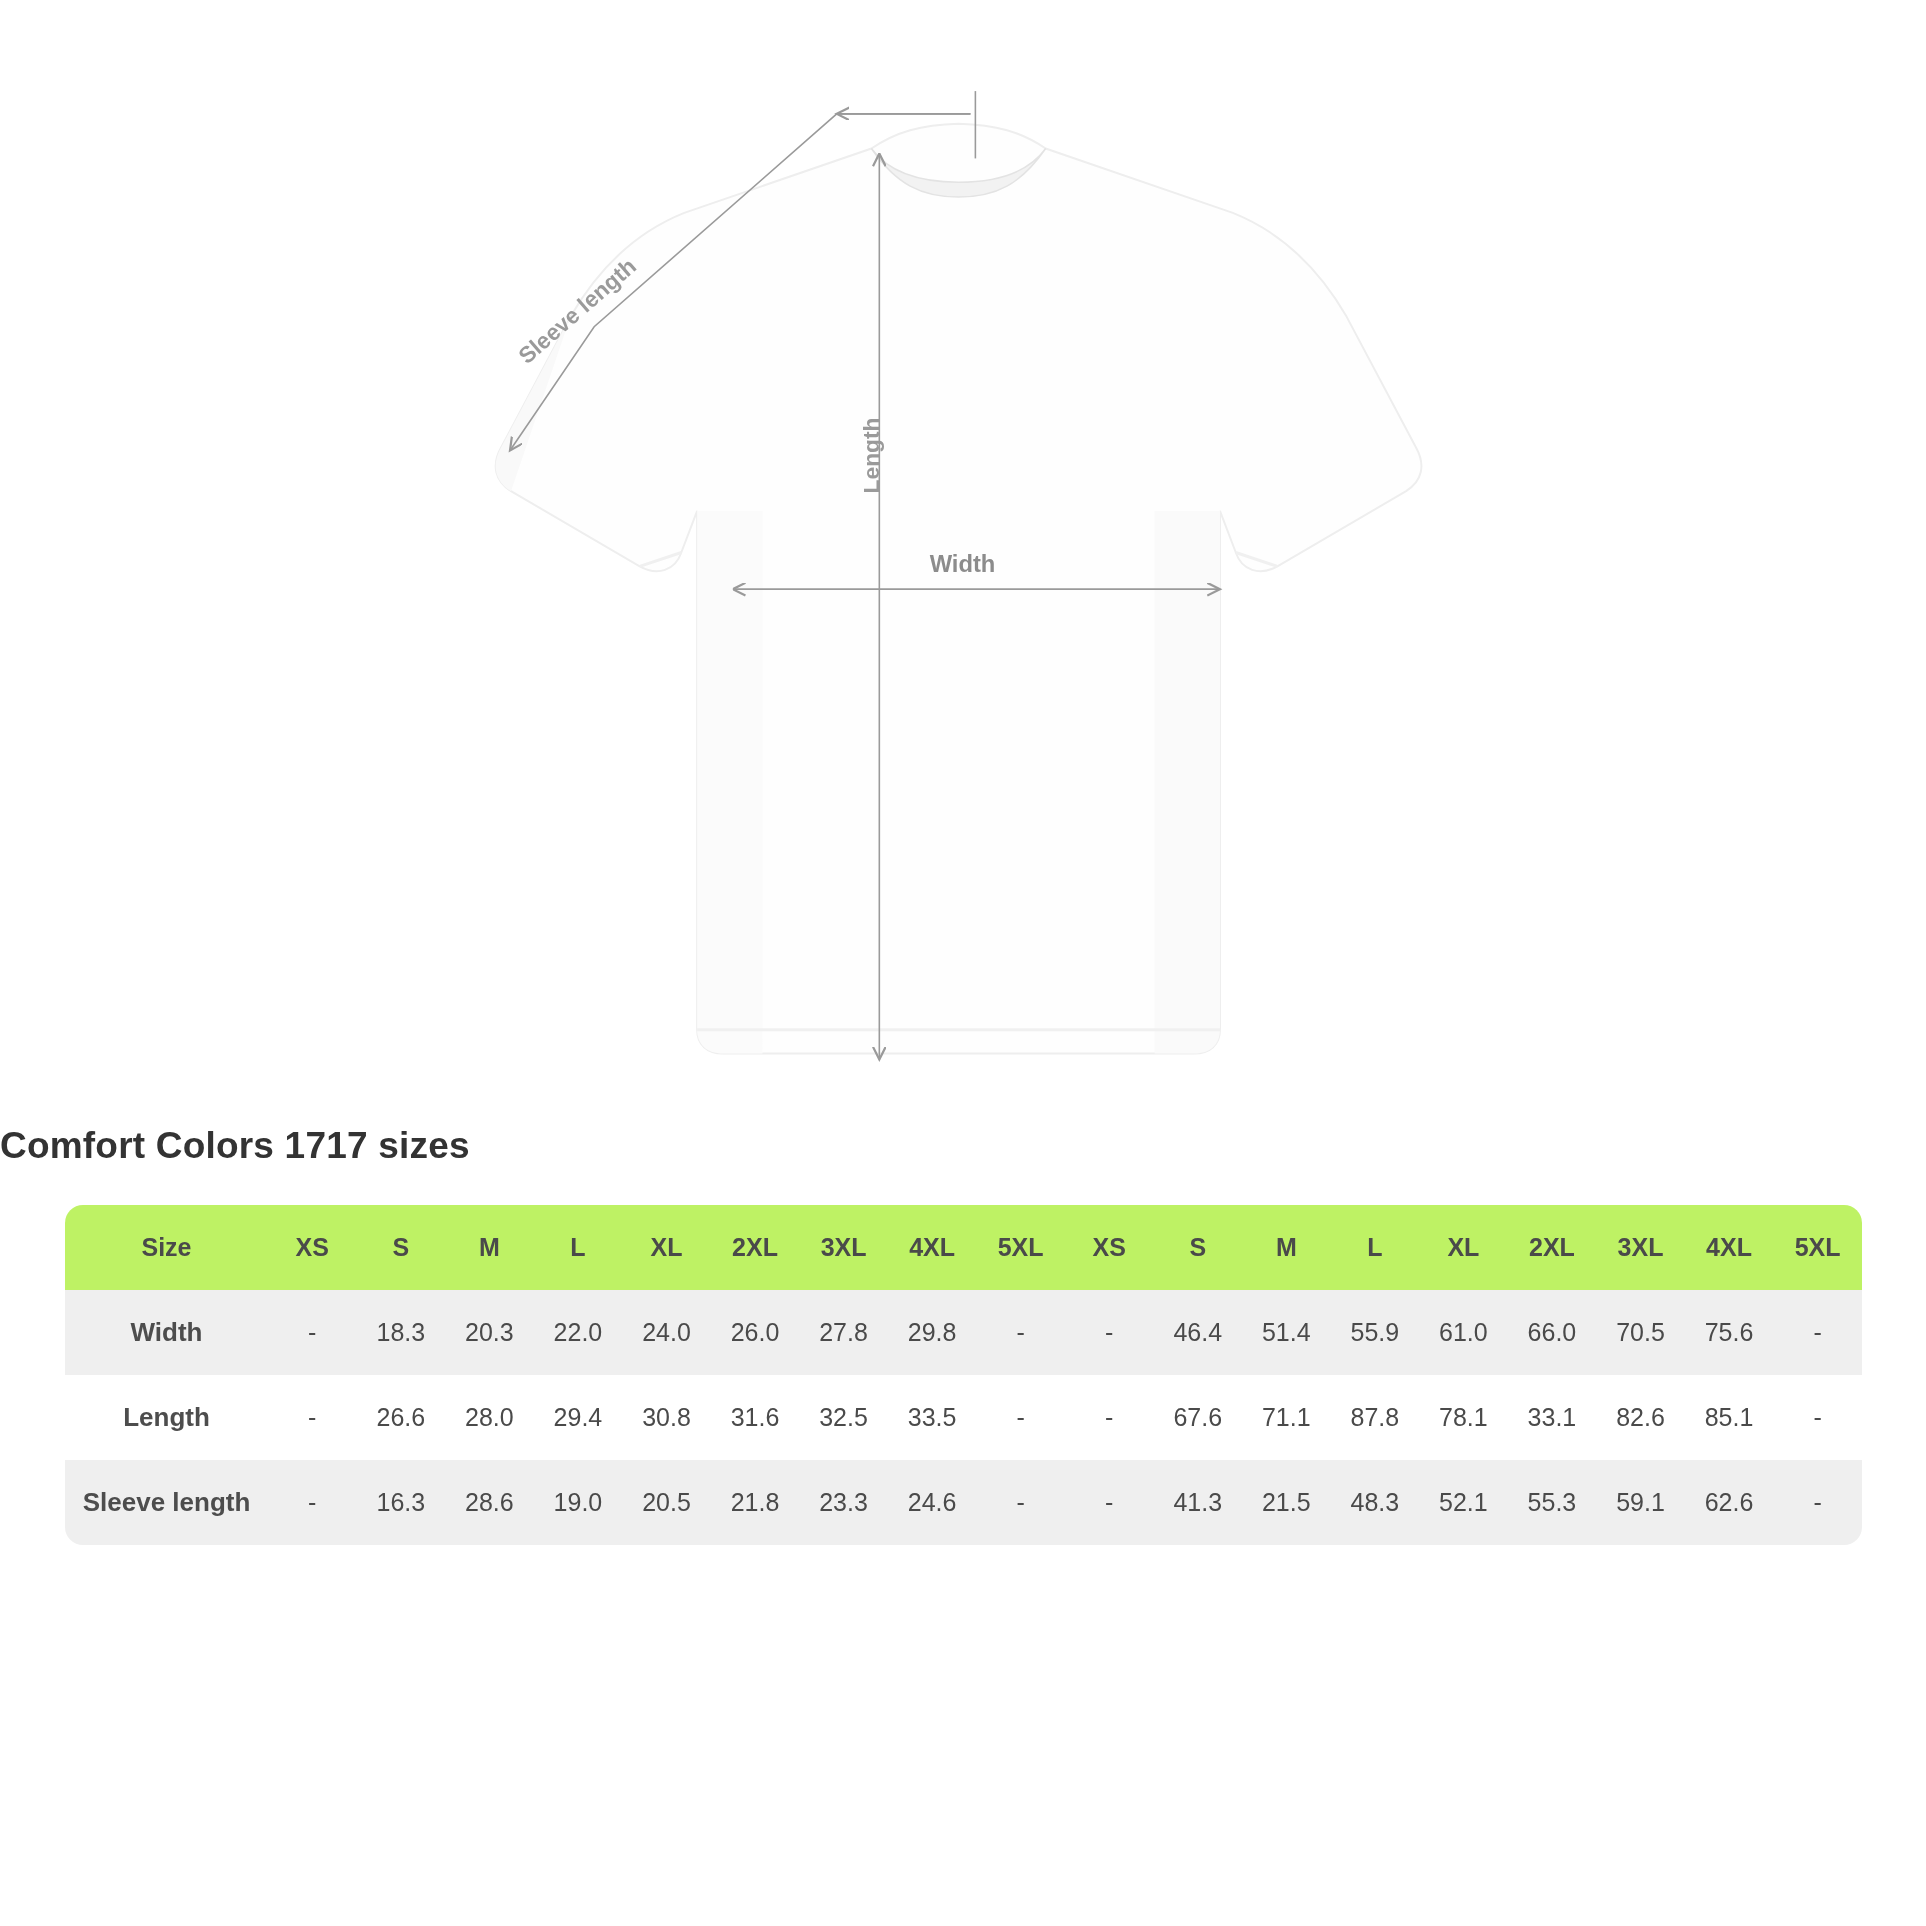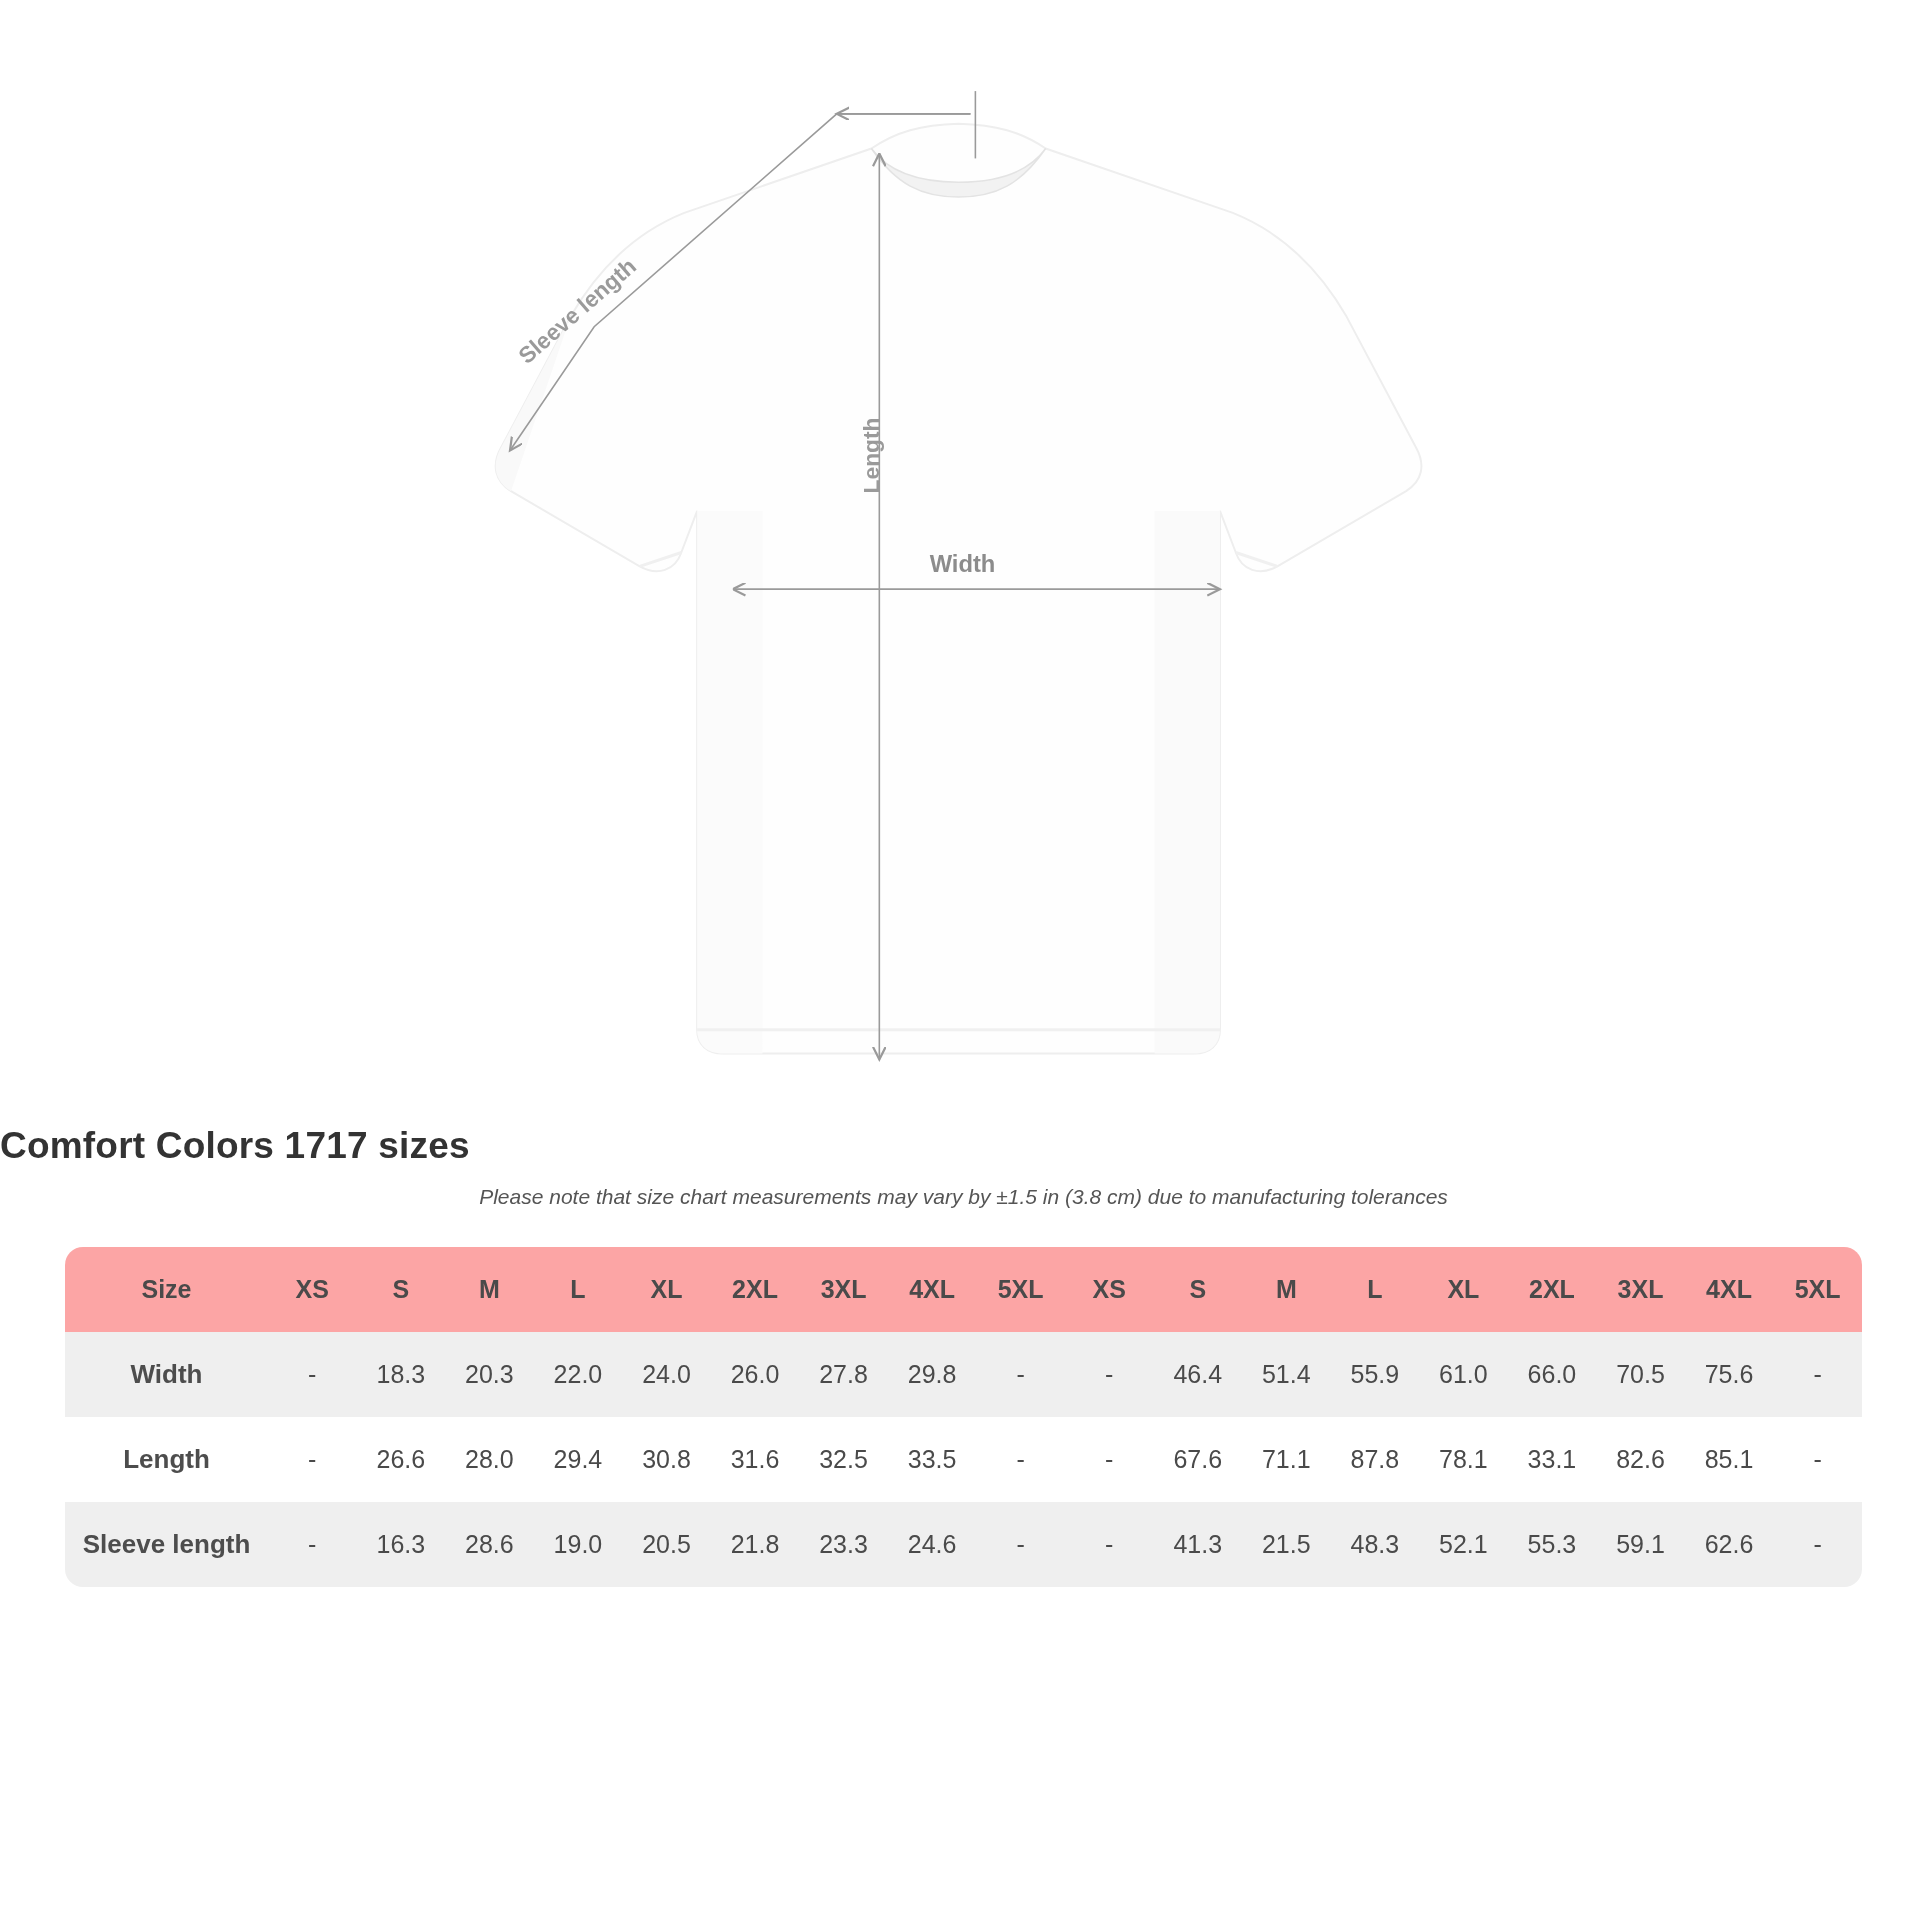--- a/index.html
+++ b/index.html
@@ -89,21 +89,21 @@
   }
   .unit-sub {
     font-size: 21px;
     font-style: italic;
     color: #5f5f5f;
     line-height: 1.5;
   }
 
   
   .size-row td {
-    background: #fca5a5;
+    background: #bef264;
     font-weight: bold;
     font-size: 26px;
     color: #4d4d4d;
     height: 95px;
     border-bottom: 1px solid #e6e6e6;
   }
   .size-row td.rowlabel {
     font-weight: bold;
   }
 
@@ -196,21 +196,20 @@
       <text x="888" y="460" fill="#9a9a9a" font-family="Liberation Sans, sans-serif" font-size="23" font-weight="bold" transform="rotate(-90 888 460)" text-anchor="middle">Length</text>
 
       <g stroke="#9a9a9a" fill="none" stroke-width="1.6">
         <line x1="740" y1="595" x2="1232" y2="595" marker-start="url(#arrowStart)" marker-end="url(#arrowEnd)"></line>
       </g>
       <text x="972" y="578" fill="#8c8c8c" font-family="Liberation Sans, sans-serif" font-size="24" font-weight="bold" text-anchor="middle">Width</text>
     </svg>
   </div>
 
   <div class="chart-title">Comfort Colors 1717 sizes</div>
-  <div class="chart-note">Please note that size chart measurements may vary by ±1.5 in (3.8 cm) due to manufacturing tolerances</div>
 
   <div class="table-wrap">
     <table class="size-table">
       <colgroup>
         <col class="c-label">
         <col class="c-cell">
           <col class="c-cell">
           <col class="c-cell">
           <col class="c-cell">
           <col class="c-cell">

